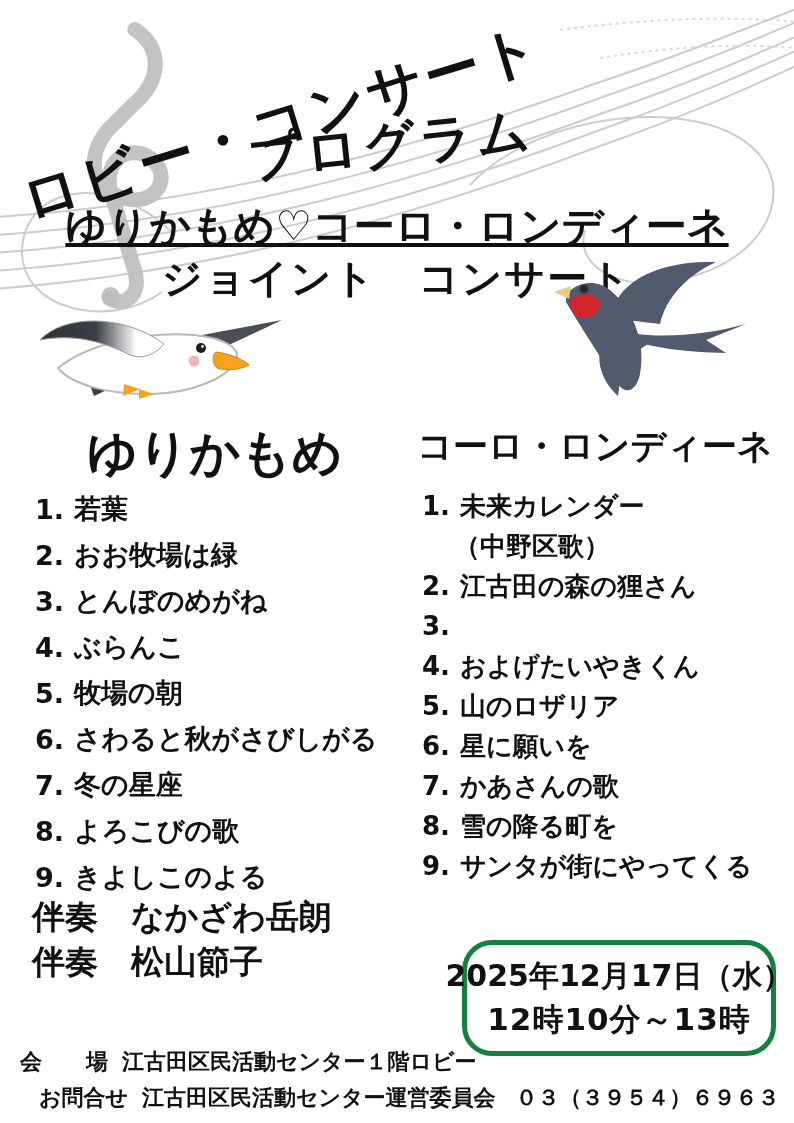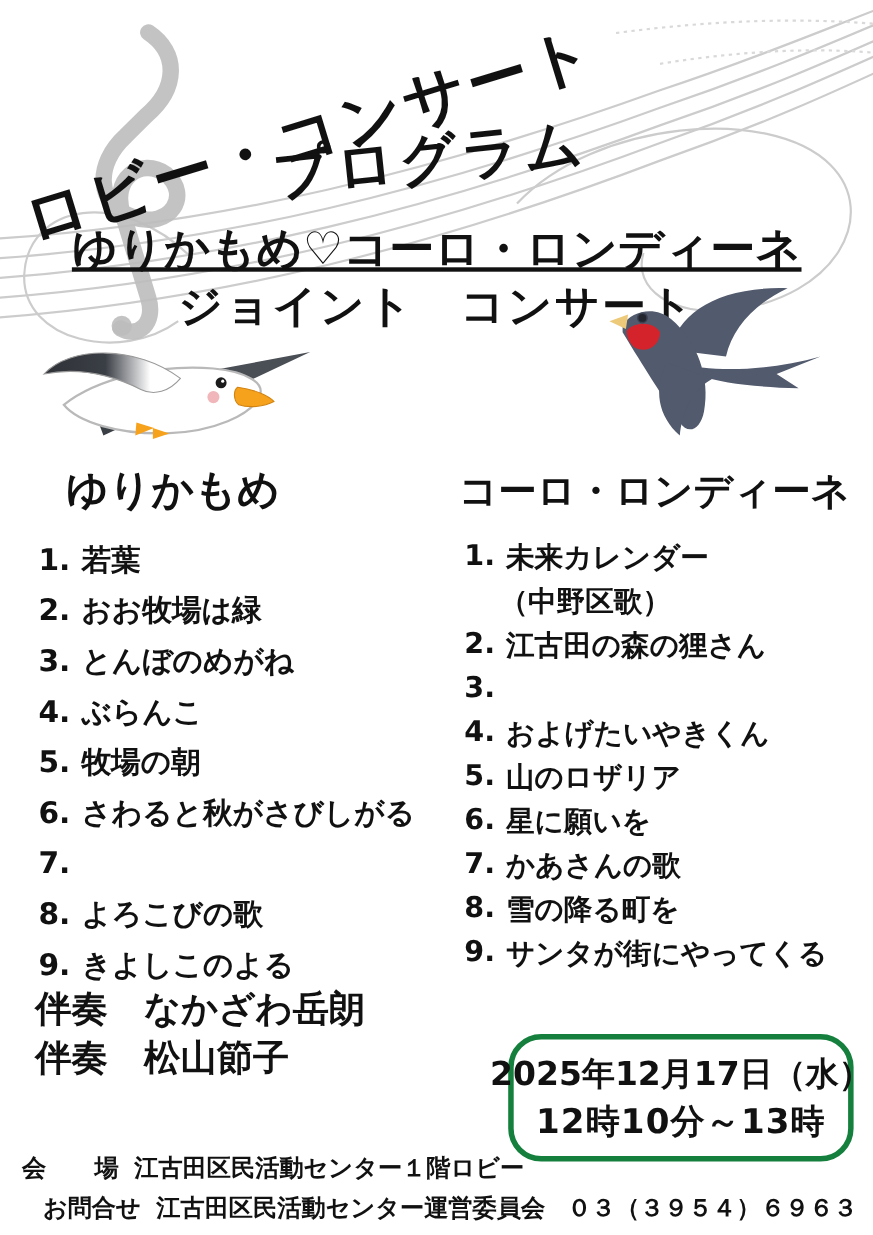--- a/index.html
+++ b/index.html
@@ -18,21 +18,21 @@
   }
   .title2{
     left:226px;top:110px;width:330px;text-align:center;
     font-size:52px;letter-spacing:4px;white-space:nowrap;
     transform:rotate(-6deg);
   }
   .subtitle1{left:0;top:199px;width:794px;text-align:center;font-size:41px;white-space:nowrap;text-decoration:underline;}
   .subtitle2{left:0;top:251px;width:794px;text-align:center;font-size:40px;letter-spacing:2px;white-space:nowrap;}
   .seagull{left:36px;top:300px;width:250px;height:105px;}
   .swallow{left:550px;top:256px;width:200px;height:150px;}
-  .col-head-left{left:60px;top:420px;width:310px;text-align:left;font-size:38px;white-space:nowrap;}
+  .col-head-left{left:60px;top:420px;width:310px;text-align:center;font-size:50px;white-space:nowrap;}
   .col-head-right{left:402px;top:423px;width:386px;text-align:center;font-size:35px;white-space:nowrap;}
   .list-left{left:28px;top:486px;width:380px;font-size:27px;}
   .list-right{left:402px;top:486px;width:392px;font-size:26px;}
   .song-row{display:flex;align-items:center;}
   .list-left .song-row{height:46px;}
   .list-right .song-row{height:40px;}
   .song-num{display:inline-block;text-align:right;margin-right:10px;flex:none;}
   .list-left .song-num{width:36px;}
   .list-right .song-num{width:48px;}
   .song-title{white-space:nowrap;}
@@ -135,20 +135,21 @@
       <div class="song-row">
         <span class="song-num">5.</span>
         <span class="song-title">牧場の朝</span>
       </div>
       <div class="song-row">
         <span class="song-num">6.</span>
         <span class="song-title">さわると秋がさびしがる</span>
       </div>
       <div class="song-row">
         <span class="song-num">7.</span>
+        <span class="song-title">冬の星座</span>
       </div>
       <div class="song-row">
         <span class="song-num">8.</span>
         <span class="song-title">よろこびの歌</span>
       </div>
       <div class="song-row">
         <span class="song-num">9.</span>
         <span class="song-title">きよしこのよる</span>
       </div>
     </div>

